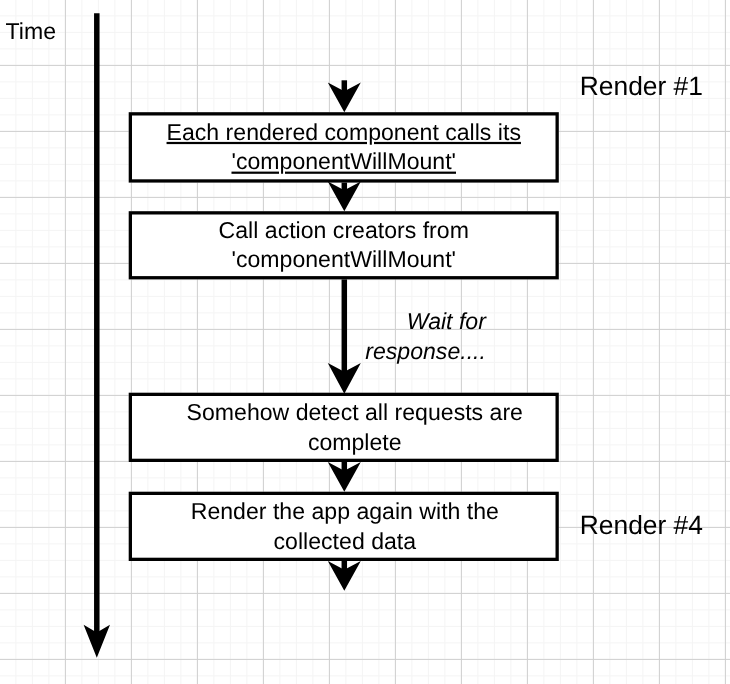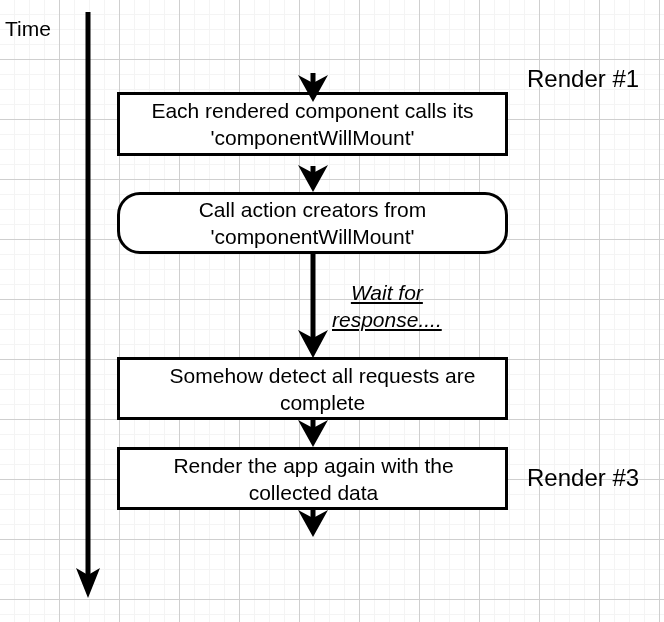--- a/index.html
+++ b/index.html
@@ -61,60 +61,59 @@
     white-space: nowrap;
   }
 
   .edge-note {
     position: absolute;
     color: #000000;
     font-size: 21px;
     line-height: 27px;
     font-style: italic;
     white-space: pre-line;
-    text-align: center;
-    text-decoration: underline;
+    text-align: right;
   }
 
   svg.overlay {
     position: absolute;
     left: 0;
     top: 0;
     width: 664px;
     height: 622px;
     pointer-events: none;
   }
 </style>
 </head>
 <body>
 
 <div id="canvas">
 
   <div class="axis-label" style="left:5px; top:16px;">Time</div>
 
 
-  <div class="flow-box" style="left:117px; top:92px; width:391px; height:64px;">Each rendered component calls its
+  <div class="flow-box" style="left:117px; top:102px; width:391px; height:64px;text-decoration:underline;">Each rendered component calls its
 'componentWillMount'</div>
 
-  <div class="flow-box" style="left:117px; top:192px; width:391px; height:62px;border-radius:23px;">Call action creators from
+  <div class="flow-box" style="left:117px; top:192px; width:391px; height:62px;">Call action creators from
 'componentWillMount'</div>
 
   <div class="flow-box" style="left:117px; top:357px; width:391px; height:63px;padding-left:30px;">Somehow detect all requests are
 complete</div>
 
   <div class="flow-box" style="left:117px; top:447px; width:391px; height:63px;padding-left:12px;">Render the app again with the
 collected data</div>
 
 
   <div class="edge-note" style="left:332px; top:279px;">Wait for
 response....</div>
 
   <div class="side-label" style="left:527px; top:29px;margin-top:36px;">Render #1</div>
 
-  <div class="side-label" style="left:527px; top:464px;">Render #3</div>
+  <div class="side-label" style="left:527px; top:464px;">Render #4</div>
 
   <svg class="overlay" viewBox="0 0 664 622">
 
     <g>
       <line x1="88" y1="12" x2="88" y2="580" stroke="#000000" stroke-width="5"></line>
       <polygon points="88,598 76,568 88,575 100,568" fill="#000000"></polygon>
     </g>
 
     <g>
       <line x1="313" y1="73" x2="313" y2="92" stroke="#000000" stroke-width="5"></line>

